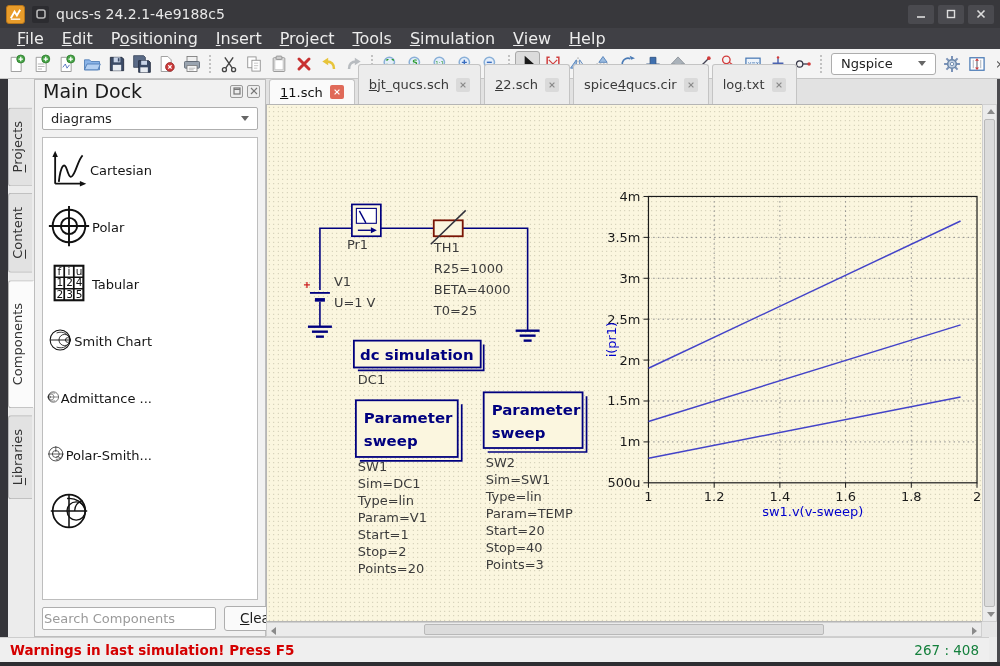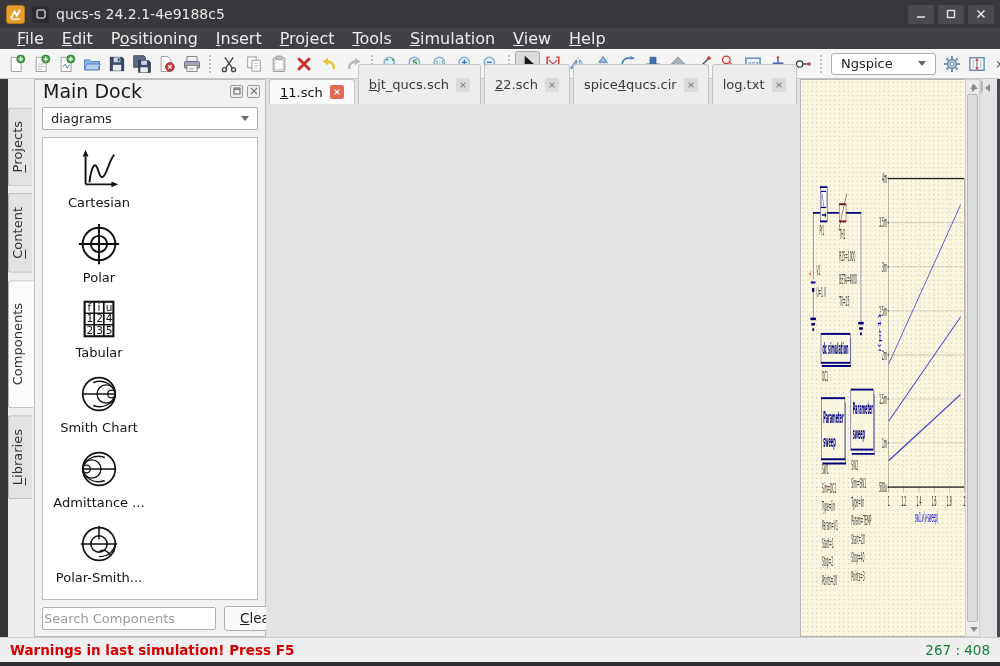--- a/index.html
+++ b/index.html
@@ -27,43 +27,43 @@
   #side-strip{position:absolute;left:8px;top:79px;width:26px;bottom:29px;background:#ececec;display:flex;flex-direction:column;padding-top:28px;gap:7px}
   .vtab{writing-mode:vertical-rl;transform:rotate(180deg);background:#e2e2e2;border:1px solid #b5b5b5;border-left:none;border-radius:0 3px 3px 0;padding:13px 1px;font-size:13px;color:#333;text-align:center;width:24px;margin-left:0}
   .vtab.active{background:#fbfbfb;width:26px;border-left:1px solid #fbfbfb;margin-right:-1px;padding:22px 1px}
   #dock{position:absolute;left:34px;top:79px;width:232px;bottom:29px;background:#f1f1f1;border:1px solid #bdbdbd;display:flex;flex-direction:column}
   #dock-header{height:20px;display:flex;align-items:center;padding:2px 5px 0 8px;font-size:19px;color:#1a1a1a}
   #dock-header .dhbtns{margin-left:auto;display:flex;gap:4px}
   .dhbtn{width:13px;height:13px;border:1px solid #9a9a9a;border-radius:2px;background:#ededed;display:flex;align-items:center;justify-content:center}
   #dock-combo{height:23px;margin:7px 7px 4px 7px;background:#fff;border:1px solid #aeaeae;border-radius:2px;display:flex;align-items:center;padding:0 8px;color:#222}
   #dock-combo .dd-arrow{margin-left:auto}
   #dock-list{flex:1;margin:3px 7px 0 7px;background:#fff;border:1px solid #bdbdbd;display:flex;flex-wrap:wrap;align-content:flex-start;padding:8px 3px 0 3px;overflow:hidden}
-  .ditem{width:106px;display:flex;flex-direction:column;align-items:center;margin-bottom:11px}
+  .ditem{width:106px;display:flex;flex-direction:row;align-items:center;margin-bottom:11px}
   .ditem svg{width:46px;height:46px}
   .dlabel{font-size:13px;color:#141414;margin-top:3px;white-space:nowrap}
   #dock-search-row{height:36px;display:flex;align-items:center;gap:8px;padding:0 7px}
   #search-input{flex:1;height:23px;border:1px solid #aeaeae;border-radius:2px;padding:0 1px;font:13px "DejaVu Sans",sans-serif;color:#333;background:#fff}
   #search-input::placeholder{color:#9a9a9a}
   #clear-btn{height:25px;padding:0 15px;background:#fafafa;border:1px solid #aeaeae;border-radius:3px;font:13.5px "DejaVu Sans",sans-serif;color:#1a1a1a}
-  #workarea{position:absolute;left:266px;top:79px;right:3px;bottom:29px;display:flex;flex-direction:row;background:#e2e2e2}
+  #workarea{position:absolute;left:266px;top:79px;right:3px;bottom:29px;display:flex;flex-direction:column;background:#e2e2e2}
   #tabbar{height:25px;display:flex;align-items:flex-end;padding-left:3px;background:#e2e2e2}
   .dtab{height:40px;display:flex;align-items:center;gap:7px;padding:0 10px;background:#ececec;border:1px solid #c4c4c4;border-bottom:none;border-radius:3px 3px 0 0;margin-right:3px;font-size:13px;color:#3a3a3a;white-space:nowrap}
   .dtab.active{background:#fafafa;height:25px;color:#111}
   .tab-close{width:14px;height:14px;border-radius:2px;background:#dadada;color:#8a8a8a;display:flex;align-items:center;justify-content:center}
   .dtab.active .tab-close{background:#e06a59;color:#fff}
   #canvas-row{flex:1;display:flex}
   #canvas{flex:1;position:relative;background-color:#fbf6df;background-image:radial-gradient(circle,#b7b49c 0.7px,rgba(0,0,0,0) 0.9px);background-size:4.5px 4.5px;border:1px solid #b5b5b5;border-right:none}
   #canvas svg{position:absolute;left:0;top:0;width:100%;height:100%}
   #vscroll{width:15px;background:#ebebeb;border:1px solid #cfcfcf;position:relative}
   #hscroll-row{height:15px;display:flex}
   #hscroll{flex:1;background:#ebebeb;border:1px solid #cfcfcf;position:relative}
   #scroll-corner{width:15px;background:#e6e6e6}
   .sb-thumb{position:absolute;background:#dcdcdc;border:1px solid #b9b9b9;border-radius:2px}
   .sb-arrow{position:absolute;width:0;height:0}
-  #statusbar{position:absolute;left:0;right:0;bottom:4px;height:25px;background:#efefef;border-top:1px solid #cdcdcd;display:flex;align-items:center;padding:11px 10px}
+  #statusbar{position:absolute;left:0;right:11px;bottom:4px;height:25px;background:#efefef;border-top:1px solid #cdcdcd;display:flex;align-items:center;padding:11px 10px}
   #status-warning{color:#d40000;font-weight:bold;font-size:13.5px}
   #status-coords{margin-left:auto;color:#15803d;font-size:13.5px}
   .sch-text{font-size:13px;fill:#3c3c3c}
   .sim-title{font-size:15px;font-weight:bold;fill:#00007f}
   .tick{font-size:13px;fill:#1a1a1a}
   .axlab{font-size:13px;fill:#0000cc}
   .grid{stroke:#8c8c8c;stroke-dasharray:1.5 3.2;fill:none;stroke-width:1}
   .frame{fill:none;stroke:#1a1a1a;stroke-width:1.2}
   .tickmark{stroke:#1a1a1a;stroke-width:1}
   u{text-decoration:underline}

